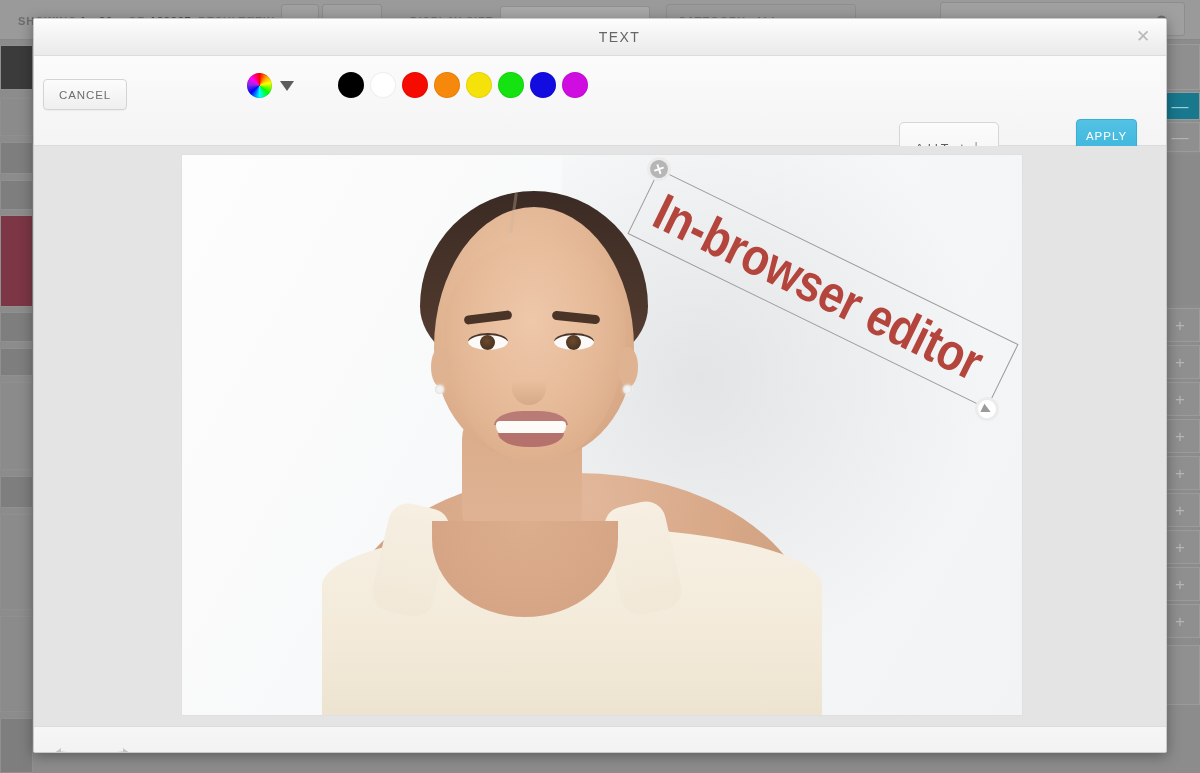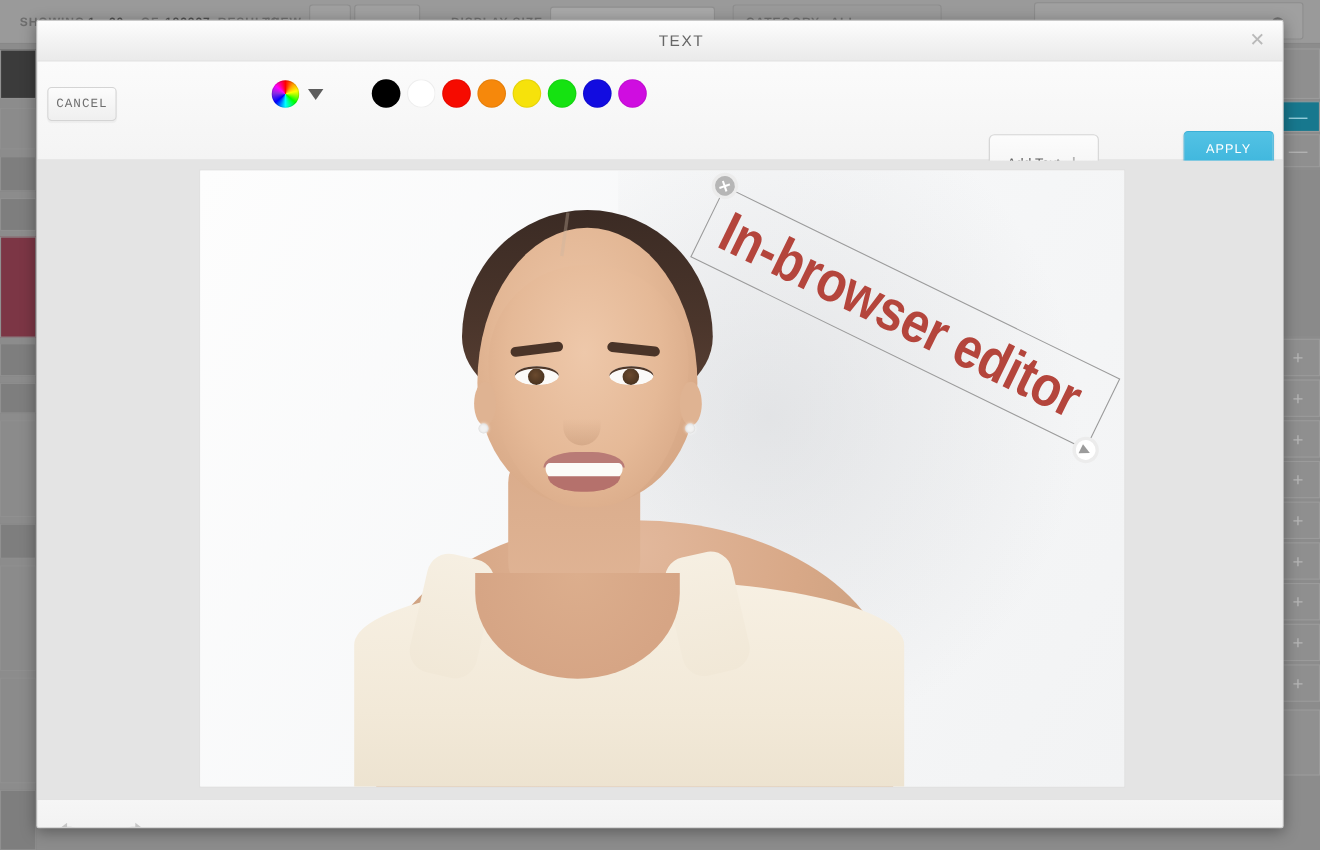--- a/index.html
+++ b/index.html
@@ -100,30 +100,29 @@
   
   #toolbar {
     position: relative;
     height: 90px;
     background: linear-gradient(to bottom, #fbfbfb 0%, #f4f4f4 100%);
     border-bottom: 1px solid #dbdbdb;
   }
 
   #cancel-btn {
     position: absolute; left: 9px; top: 23px;
-    width: 63px; height: 31px;
+    width: 84px; height: 31px;
     background: linear-gradient(to bottom, #fcfcfc, #efefef);
     border: 1px solid #d4d4d4;
     border-radius: 4px;
     font-size: 11.5px; color: #6e6e6e;
     letter-spacing: .9px;
     display: flex; align-items: center; justify-content: center;
     cursor: pointer;
     box-shadow: 0 1px 1px rgba(0,0,0,.04);
-    font-family: Liberation Mono, monospace;
   }
 
   
   #color-picker-group {
     position: absolute; left: 213px; top: 17px;
     display: flex; align-items: center; gap: 0px;
   }
   #color-wheel {
     width: 25px; height: 25px; border-radius: 50%;
     background:
@@ -192,21 +191,21 @@
   }
   #add-text-label { font-size: 12.5px; color: #5c5c5c; }
   #add-text-plus {
     font-size: 22px; color: #b5b5b5; font-weight: 300; line-height: 1;
     margin-top: -3px;
   }
 
   
   #apply-btn {
     position: absolute; left: 1042px; top: 63px;
-    width: 82px; height: 33px;
+    width: 61px; height: 33px;
     background: linear-gradient(to bottom, #53c2e4 0%, #3eb6dd 100%);
     border: 1px solid #3aafd6;
     border-radius: 4px;
     color: #ffffff;
     font-size: 11.5px; letter-spacing: 1px;
     display: flex; align-items: center; justify-content: center;
     cursor: pointer;
     box-shadow: 0 1px 2px rgba(0,0,0,.10);
   }
 

